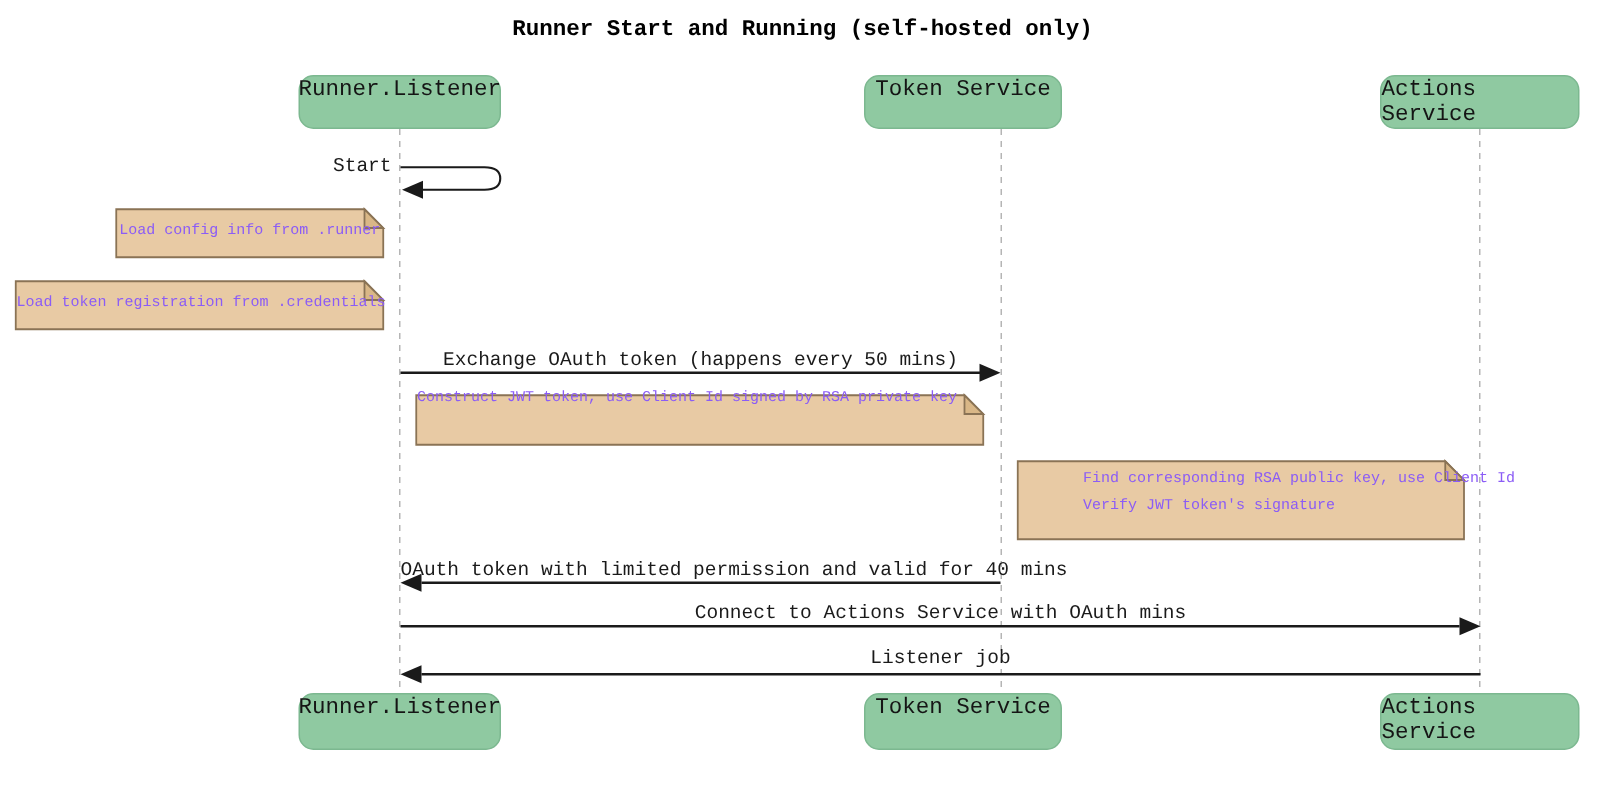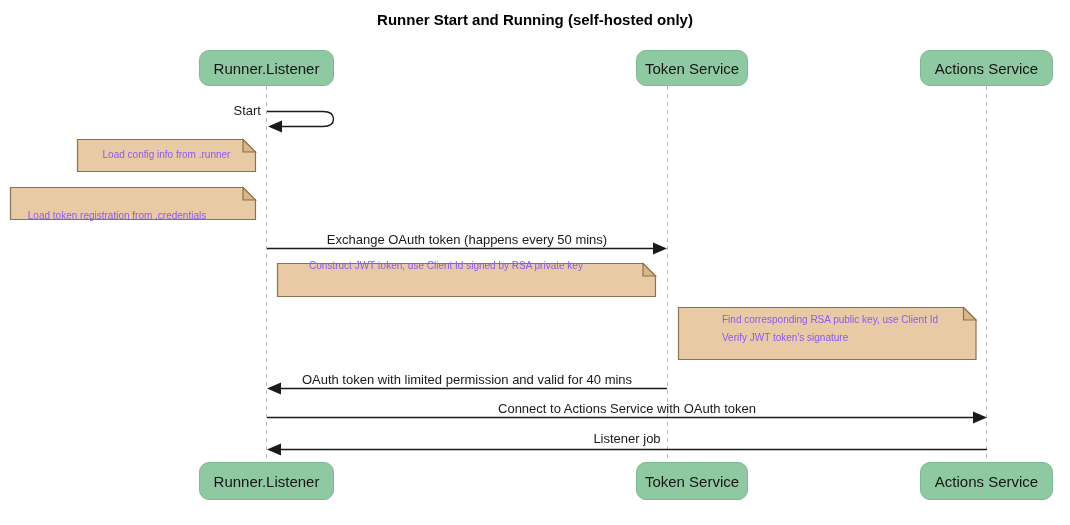--- a/index.html
+++ b/index.html
@@ -1,21 +1,21 @@
 <!DOCTYPE html>
 <html><head>
 <meta charset="utf-8">
 <style>
   html, body { margin: 0; padding: 0; background: #ffffff; }
   .stage {
     position: relative;
     width: 1070px;
     height: 525px;
     background: #ffffff;
-    font-family: Liberation Sans, sans-serif;
+    font-family: Liberation Mono, monospace;
     color: #1a1a1a;
     overflow: hidden;
   }
   .title {
     position: absolute;
     left: 0; top: 11px; width: 1070px;
     text-align: center;
     font-size: 15px;
     font-weight: bold;
     color: #000000;
@@ -24,40 +24,39 @@
     position: absolute;
     left: 0; top: 0;
     width: 1070px; height: 525px;
   }
   .participant {
     position: absolute;
     background: #8fc9a1;
     border: 1px solid #7cb890;
     border-radius: 10px;
     display: flex;
-    align-items: center;
     justify-content: center;
     font-size: 15px;
     color: #151515;
     box-sizing: border-box;
   }
   .p-runner  { left: 199px; width: 135px; }
-  .p-token   { left: 636px; width: 112px; }
+  .p-token   { left: 576px; width: 132px; }
   .p-actions { left: 920px; width: 133px; }
   .p-top     { top: 50px;  height: 36px; }
   .p-bottom  { top: 462px; height: 38px; }
   .note-text {
     position: absolute;
     font-size: 10px;
     color: #8b5cf6;
     text-align: center;
     white-space: nowrap;
   }
   .nt-1 { left: 78px;  top: 139px; width: 177px; line-height: 32px; }
-  .nt-2 { left: 11px;  top: 200px; width: 212px; line-height: 32px; }
+  .nt-2 { left: 11px;  top: 187px; width: 212px; line-height: 32px; }
   .nt-3 { left: 278px; top: 249px; width: 336px; line-height: 33px; }
   .nt-4 { left: 722px; top: 311px; width: 288px; text-align: left; line-height: 17.5px; }
   .nt-4 span { display: block; }
   .msg-label {
     position: absolute;
     font-size: 13px;
     color: #1a1a1a;
     text-align: center;
     white-space: nowrap;
   }
@@ -147,16 +146,16 @@
   <div class="note-text nt-2">Load token registration from .credentials</div>
   <div class="note-text nt-3">Construct JWT token, use Client Id signed by RSA private key</div>
   <div class="note-text nt-4">
     <span>Find corresponding RSA public key, use Client Id</span>
     <span>Verify JWT token's signature</span>
   </div>
 
   <div class="msg-label ml-start">Start</div>
   <div class="msg-label ml-exchange">Exchange OAuth token (happens every 50 mins)</div>
   <div class="msg-label ml-oauth">OAuth token with limited permission and valid for 40 mins</div>
-  <div class="msg-label ml-connect">Connect to Actions Service with OAuth token</div>
+  <div class="msg-label ml-connect">Connect to Actions Service with OAuth mins</div>
   <div class="msg-label ml-workflow">Listener job</div>
 
 </div>
 
 </body></html>

